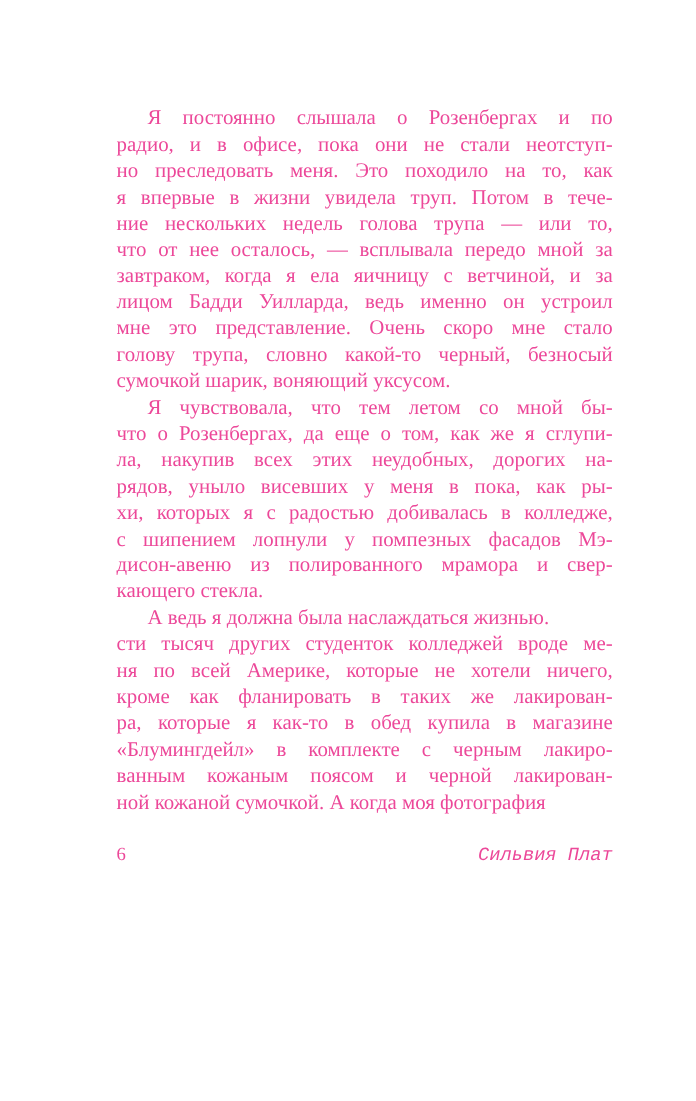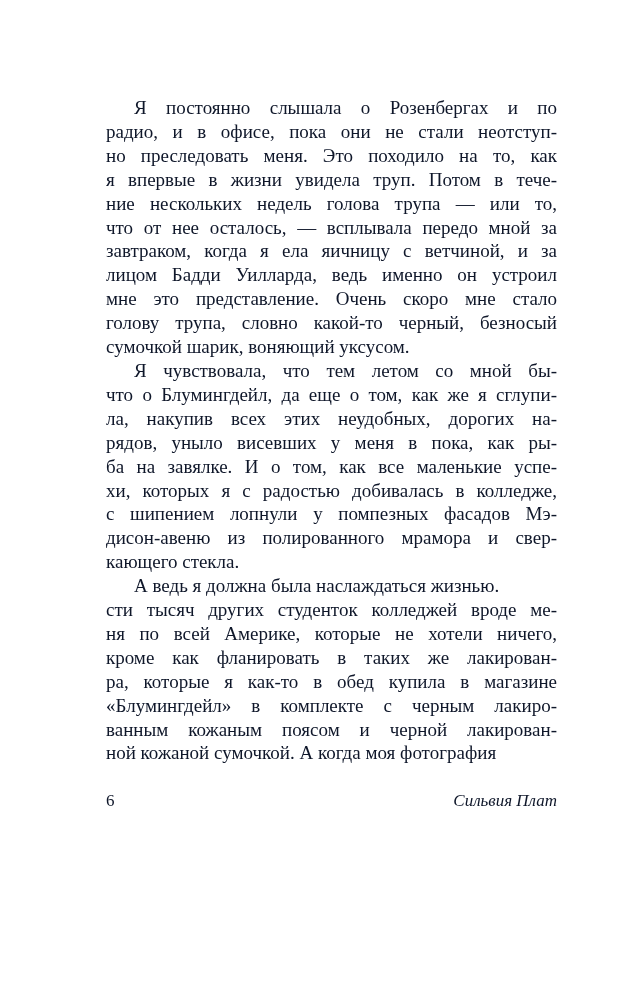--- a/index.html
+++ b/index.html
@@ -8,21 +8,21 @@
     background: #ffffff;
   }
   .page {
     position: relative;
     width: 633px;
     height: 1001px;
     background: #ffffff;
     box-sizing: border-box;
     padding: 96px 76px 0 106px;
     font-family: "Liberation Serif", serif;
-    color: #0f172a;
+    color: #ec4899;
     overflow: hidden;
   }
   .text-block {
     width: 451px;
     font-size: 19px;
     line-height: 23.9px;
   }
   .paragraph {
     margin: 0;
   }
@@ -40,20 +40,21 @@
     width: 451px;
     display: flex;
     justify-content: space-between;
     align-items: baseline;
     margin-top: 26px;
     font-size: 17px;
     line-height: 20px;
   }
   .footer .author {
     font-style: italic;
+    font-family: Liberation Mono, monospace;
   }
 </style>
 </head>
 <body>
 
 <div class="page">
   <div class="text-block" id="paragraphs">
       <div class="paragraph">
         <div class="line first">Я постоянно слышала о Розенбергах и по</div>
         <div class="line">радио, и в офисе, пока они не стали неотступ-</div>
@@ -62,24 +63,23 @@
         <div class="line">ние нескольких недель голова трупа — или то,</div>
         <div class="line">что от нее осталось, — всплывала передо мной за</div>
         <div class="line">завтраком, когда я ела яичницу с ветчиной, и за</div>
         <div class="line">лицом Бадди Уилларда, ведь именно он устроил</div>
         <div class="line">мне это представление. Очень скоро мне стало</div>
         <div class="line">голову трупа, словно какой-то черный, безносый</div>
         <div class="line last">сумочкой шарик, воняющий уксусом.</div>
       </div>
       <div class="paragraph">
         <div class="line first">Я чувствовала, что тем летом со мной бы-</div>
-        <div class="line">что о Блумингдейл, да еще о том, как же я сглупи-</div>
+        <div class="line">что о Розенбергах, да еще о том, как же я сглупи-</div>
         <div class="line">ла, накупив всех этих неудобных, дорогих на-</div>
         <div class="line">рядов, уныло висевших у меня в пока, как ры-</div>
-        <div class="line">ба на завялке. И о том, как все маленькие успе-</div>
         <div class="line">хи, которых я с радостью добивалась в колледже,</div>
         <div class="line">с шипением лопнули у помпезных фасадов Мэ-</div>
         <div class="line">дисон-авеню из полированного мрамора и свер-</div>
         <div class="line last">кающего стекла.</div>
       </div>
       <div class="paragraph">
         <div class="line first last">А ведь я должна была наслаждаться жизнью.</div>
       </div>
       <div class="paragraph">
         <div class="line">сти тысяч других студенток колледжей вроде ме-</div>

